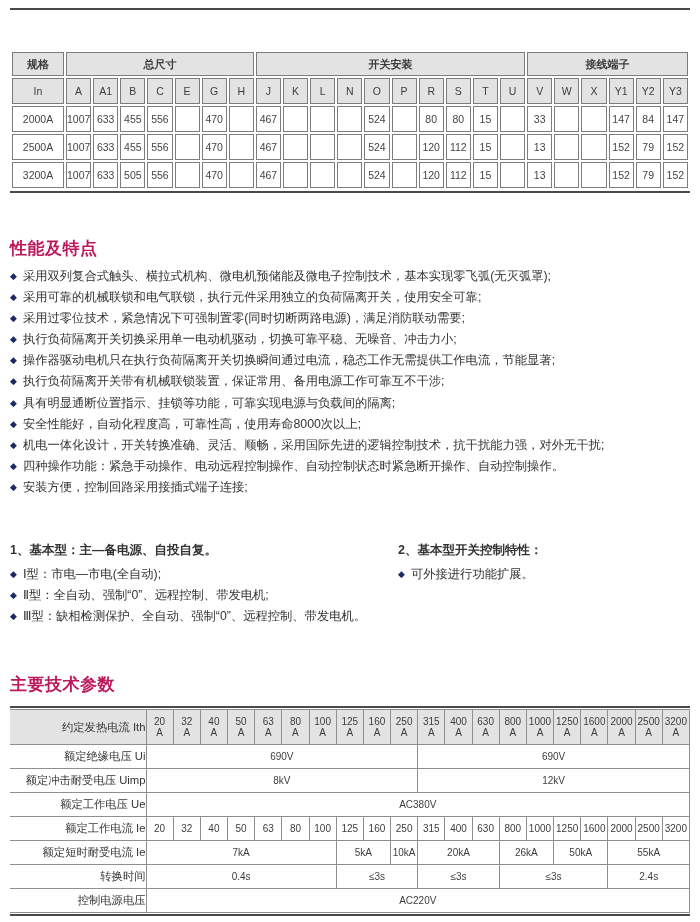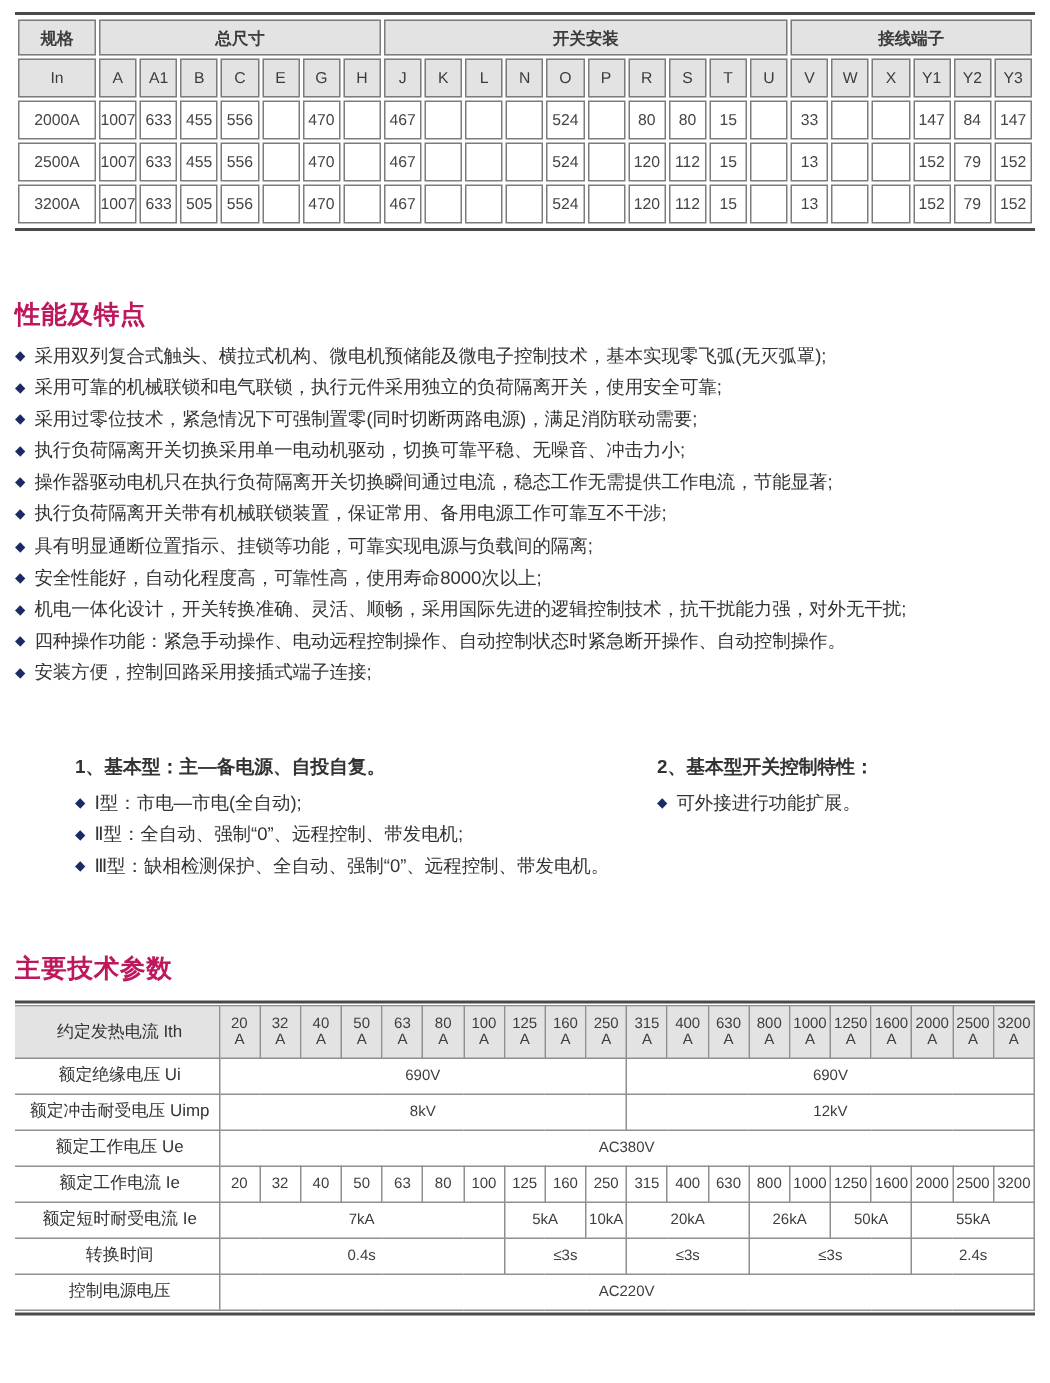--- a/index.html
+++ b/index.html
@@ -12,46 +12,46 @@
 
   
   .sec-title{
     color:#be185d;font-size:17px;font-weight:bold;
     margin:0 0 10px 0;letter-spacing:.5px;
   }
 
   
   .tbl-wrap{border-top:2px solid #4a4a4a;border-bottom:2px solid #4a4a4a;padding:1px 0;}
   table{width:100%;table-layout:fixed;}
-  .t1{border-collapse:separate;border-spacing:2px;font-size:10.5px;}
+  .t1{border-collapse:separate;border-spacing:2px;font-size:10.5px;margin-top:39px;}
   .t1 th,.t1 td{
     border:1px solid #7c7c7c;text-align:center;vertical-align:middle;
     padding:0;height:24px;color:#444;font-weight:normal;overflow:hidden;
   }
   .t1 thead th{background:#e3e3e3;color:#3c3c3c;}
   .t1 thead .grp th{font-weight:bold;height:22px;font-size:11px;}
   .t1 td{background:#fff;}
 
   
   .bullets{list-style:none;margin:0;padding:0;font-size:12.3px;color:#333;}
   .bullets li{margin:0 0 8.2px 0;line-height:1.05;white-space:nowrap;overflow:hidden;}
   .bullets .dia{color:#1b2a63;font-size:9px;margin-right:6px;vertical-align:1px;}
   .ctl-cols{display:flex;}
-  .ctl-col-left{width:388px;flex:none;margin-left:40px;}
+  .ctl-col-left{width:388px;flex:none;}
   .ctl-col-right{flex:1;}
   .ctl-head{font-size:12.5px;font-weight:bold;color:#333;margin:0 0 9px 0;}
 
   
   .t2{border-collapse:collapse;font-size:10px;}
   .t2 td{
     border:1px solid #8f8f8f;text-align:center;vertical-align:middle;
     padding:0;color:#3d3d3d;white-space:pre-line;line-height:1.15;overflow:hidden;
   }
   .t2 td.lbl{
-    border-left:none;text-align:center;padding-left:4px;font-size:11.3px;color:#333;
+    border-left:none;text-align:right;padding-left:4px;font-size:11.3px;color:#333;
     white-space:nowrap;
   }
   .t2 tr.hdr td{background:#e3e3e3;height:34px;}
   .t2 tr td{height:23px;}
 
   .gap-a{height:44px;}
   .gap-b{height:40px;}
   .gap-c{height:42px;}
 </style>
 </head>

